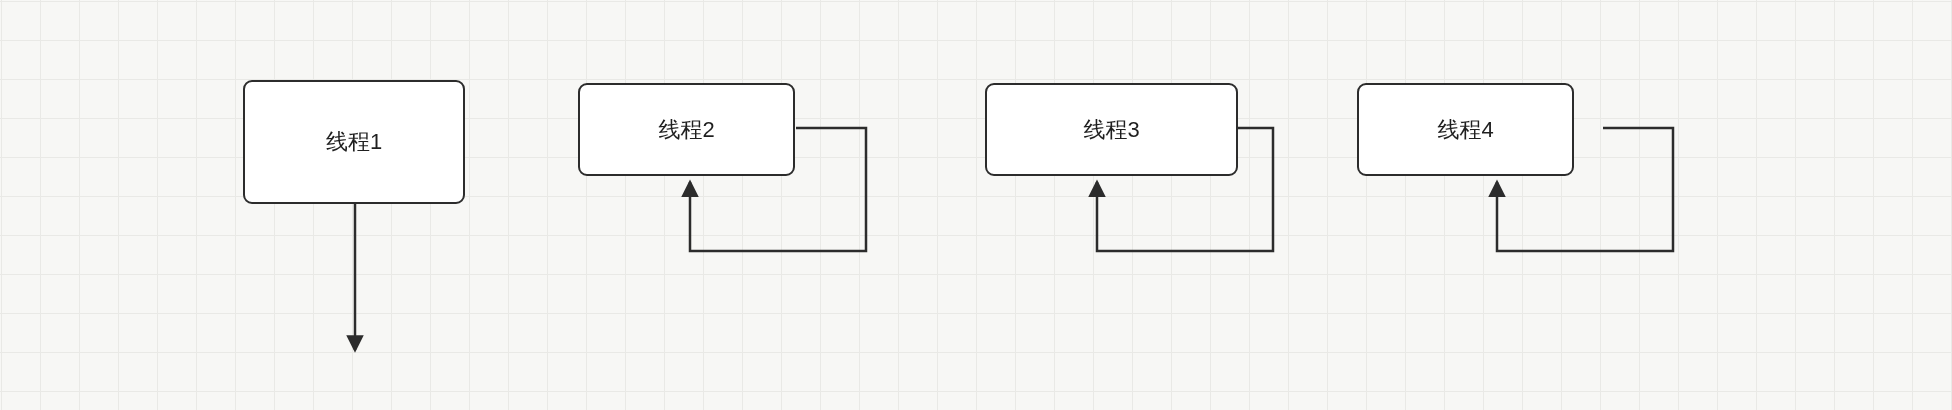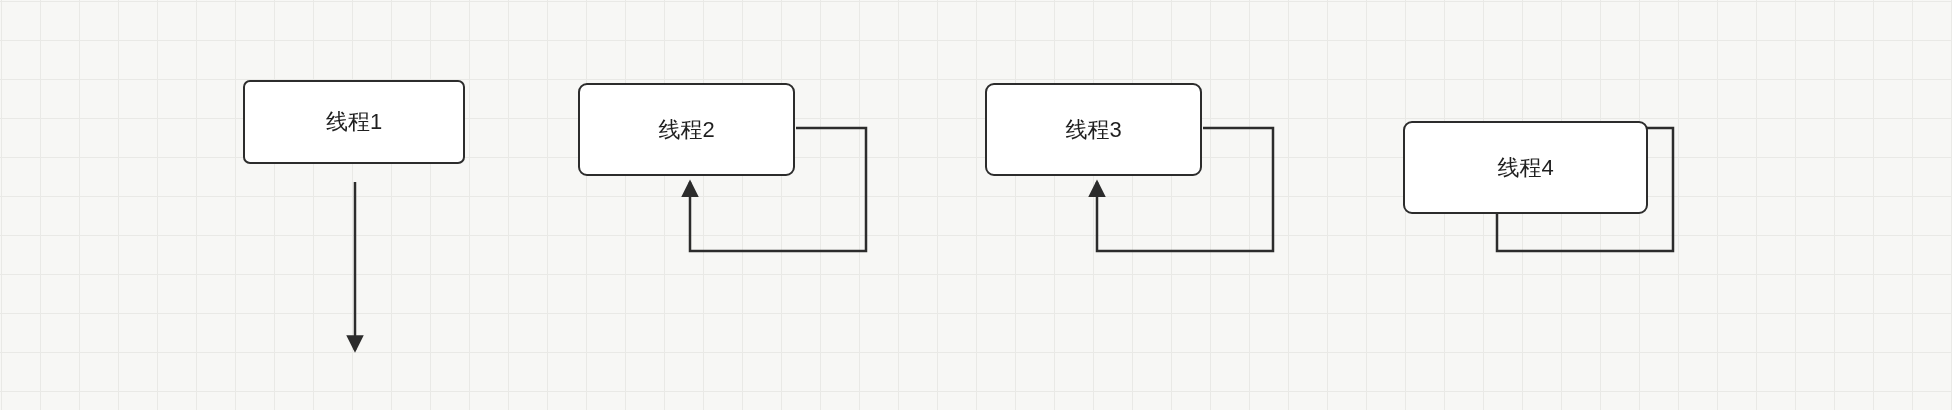--- a/index.html
+++ b/index.html
@@ -37,24 +37,24 @@
     border-radius: 9px;
     display: flex;
     flex-direction: column;
     align-items: center;
     justify-content: center;
     font-size: 22px;
     line-height: 1.45;
     color: #1f1f1f;
     text-align: center;
   }
-  .node1 { left: 243px; top: 80px;  width: 222px; height: 84px; border-radius: 7px; }
+  .node1 { left: 243px; top: 80px;  width: 222px; height: 124px; }
   .node2 { left: 578px; top: 83px;  width: 217px; height: 93px; }
-  .node3 { left: 985px; top: 83px;  width: 217px; height: 93px; }
-  .node4 { left: 1403px; top: 83px; width: 245px; height: 93px; margin-top: 38px; }
+  .node3 { left: 985px; top: 83px;  width: 253px; height: 93px; }
+  .node4 { left: 1357px; top: 83px; width: 217px; height: 93px; }
   .edge {
     fill: none;
     stroke: #2c2c2c;
     stroke-width: 2.5;
     stroke-linejoin: miter;
     stroke-linecap: butt;
   }
 </style>
 </head>
 <body>

